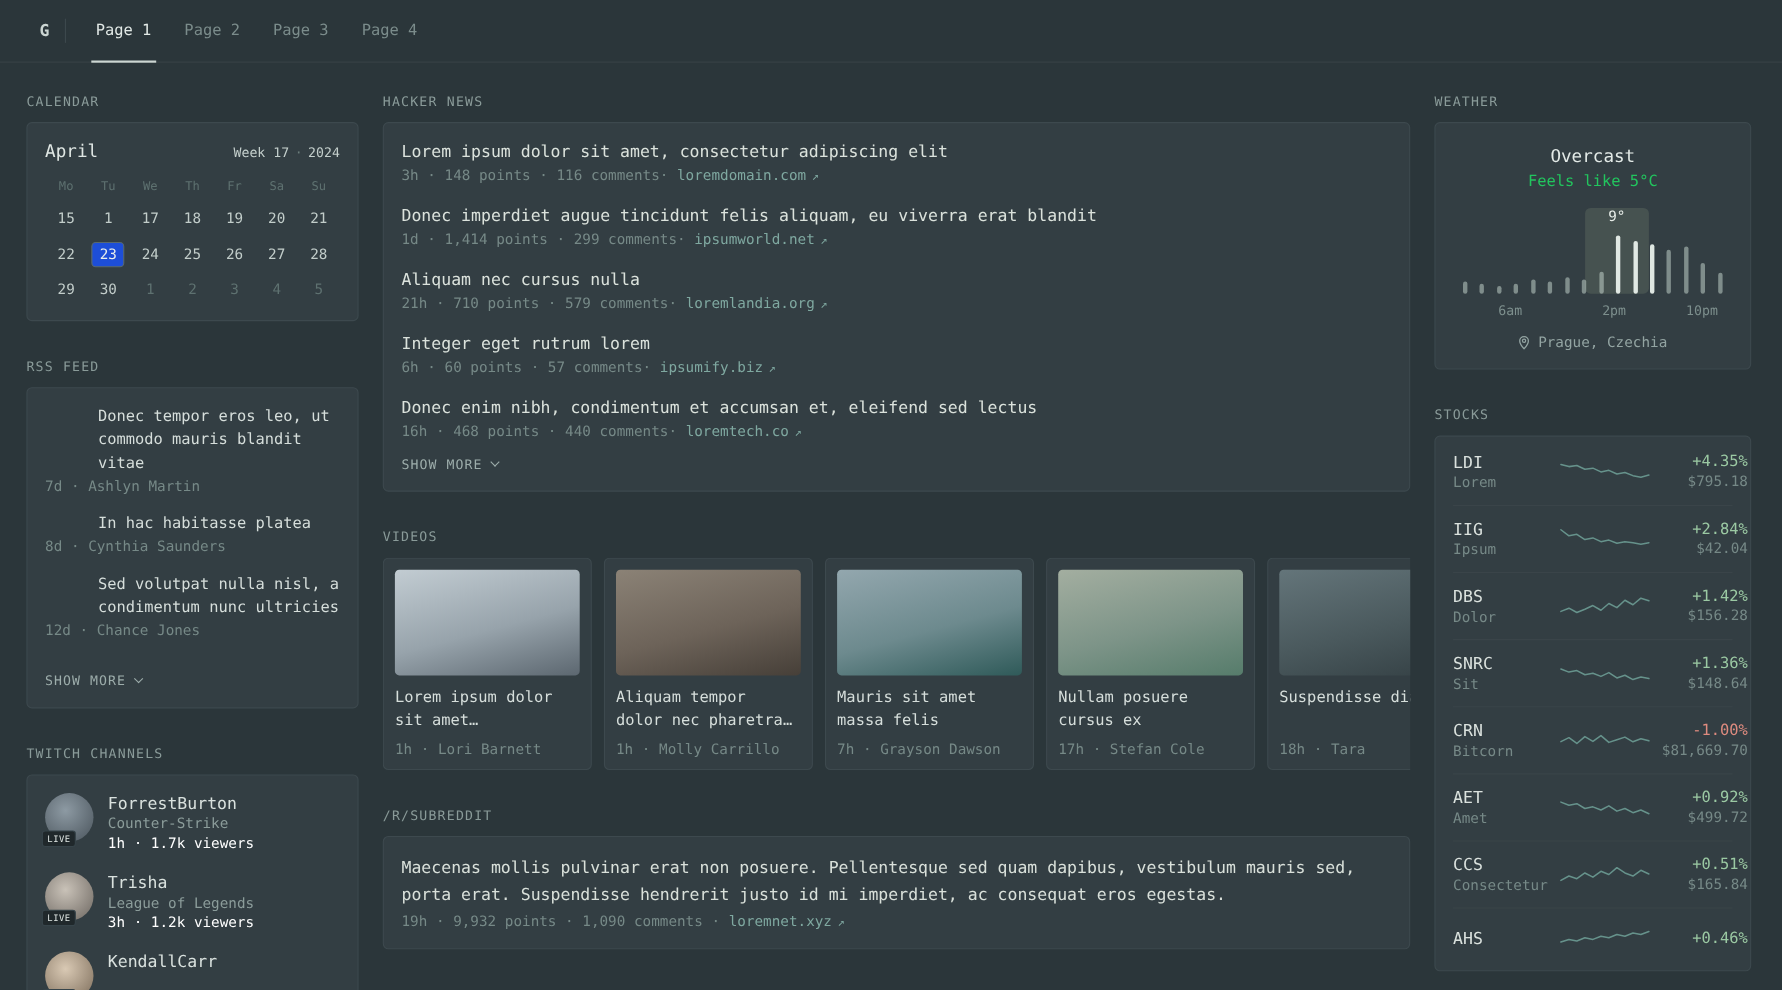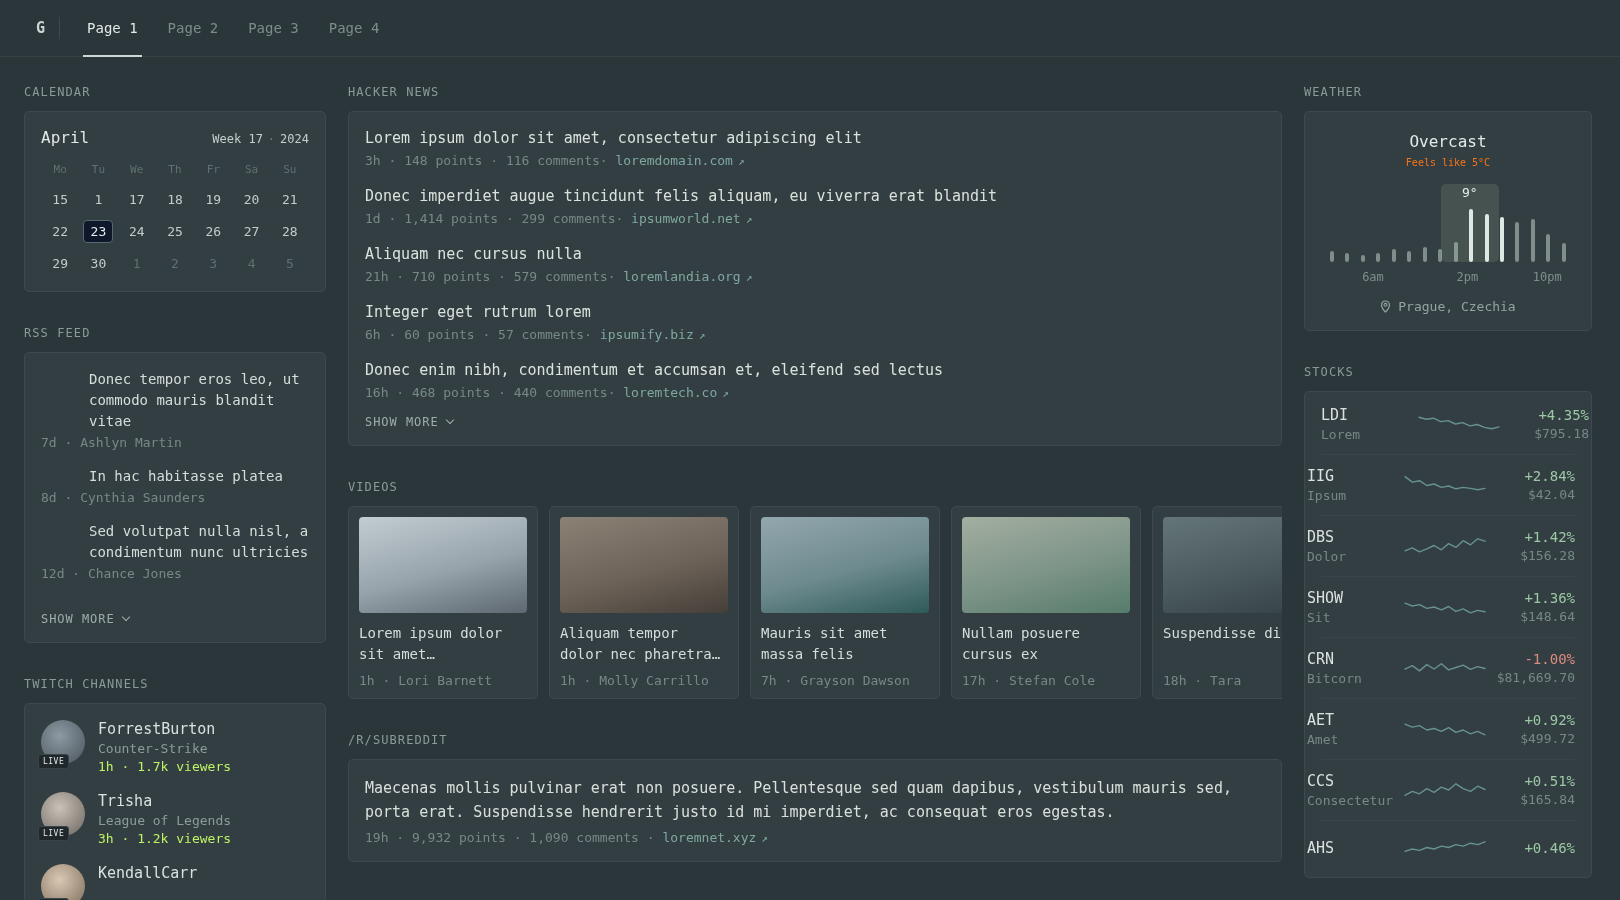--- a/index.html
+++ b/index.html
@@ -34,21 +34,21 @@
   
   .cal-head { display:flex; justify-content:space-between; align-items:baseline; margin-bottom:16px; }
   .cal-month { font-size:16px; color:#e0e7e4; }
   .cal-week { font-size:12px; color:#c4cfcc; }
   .cal-week .sep::before { content:"·"; color:#6b7d7b; margin:0 5px; }
   .cal-grid { display:grid; grid-template-columns:repeat(7,1fr); row-gap:9px; justify-items:center; }
   .cal-daynames { margin-bottom:12px; }
   .cal-dn { font-size:11px; color:#5e7170; }
   .cal-day { font-size:13px; color:#c2cdca; width:30px; height:23px; display:flex; align-items:center; justify-content:center; border-radius:4px; border:1px solid transparent; }
   .cal-day.dim { color:#5e7170; }
-  .cal-day.sel { background:#0f172a; border-color:#58696e; color:#e8eeec; }
+  .cal-day.sel { background:#1d4ed8; border-color:#58696e; color:#e8eeec; }
 
   
   .feed-item { margin-bottom:16px; cursor:pointer; }
   .feed-title { font-size:14px; line-height:1.5; color:#d6dedb;margin-left:48px; }
   .feed-meta { font-size:13px; color:#768987; margin-top:3px; }
   .show-more { display:inline-flex; align-items:center; gap:8px; margin-top:15px; font-size:12px; letter-spacing:0.08em; color:#9dadab; cursor:pointer; }
   .chev { width:6px; height:6px; border-right:1px solid currentColor; border-bottom:1px solid currentColor; transform:rotate(45deg); margin-top:-4px; }
 
   .hn-item { margin-bottom:18px; }
   .hn-item:last-child { margin-bottom:0; }
@@ -58,52 +58,52 @@
   .meta-link::before { content:"· "; color:#768987; }
   .ext-arrow { font-size:11px; margin-left:5px; }
 
   
   .tw-row { display:flex; gap:13px; margin-bottom:18px; align-items:flex-start; cursor:pointer; }
   .tw-avatar-wrap { position:relative; width:44px; height:44px; flex:none; }
   .tw-avatar { width:44px; height:44px; border-radius:50%; }
   .tw-live { position:absolute; left:-3px; bottom:-5px; background:#20282b; border:1px solid #37444a; color:#e0e7e4; font-size:8px; letter-spacing:0.06em; padding:2px 4px; border-radius:3px; }
   .tw-name { font-size:15px; color:#d9e1de; }
   .tw-game { font-size:13px; color:#8b9c9a; margin-top:3px; }
-  .tw-meta { font-size:13px; color:#bef264; margin-top:3px; }
+  .tw-meta { font-size:13px; color:#ffffff; margin-top:3px; }
 
   
   .video-row { display:flex; gap:11px; overflow:hidden; }
   .video-card { width:190px; flex:none; background:#333e43; border:1px solid #3d494e; border-radius:5px; padding:10px; cursor:pointer; }
   .video-thumb { width:100%; height:96px; border-radius:4px; }
   .video-title { font-size:14px; line-height:1.5; color:#d6dedb; margin-top:10px; height:42px; overflow:hidden; display:-webkit-box; -webkit-line-clamp:2; -webkit-box-orient:vertical; }
   .video-meta { font-size:13px; color:#768987; margin-top:8px; white-space:nowrap; overflow:hidden; }
 
   
   .sub-title { font-size:15px; line-height:1.6; color:#d9e0da; cursor:pointer; }
   .sub-meta { font-size:13px; color:#768987; margin-top:6px; }
 
   
   .wx-card { text-align:center; padding:20px 14px 16px; }
   .wx-cond { font-size:16px; color:#e3eae7; }
-  .wx-feels { font-size:10px; color:#f97316; margin-top:6px; }
+  .wx-feels { font-size:14px; color:#22c55e; margin-top:6px; }
   .wx-chart { position:relative; height:78px; margin:16px 8px 0; }
   .wx-band { position:absolute; top:0; bottom:0; background:rgba(202,216,170,0.13); border-radius:5px; }
   .wx-peak { position:absolute; top:1px; left:0; right:0; text-align:center; font-size:13px; color:#e8eee9; }
   .wx-bars { position:absolute; left:0; right:0; bottom:0; height:56px; display:flex; align-items:flex-end; justify-content:space-between; padding:0 3px; }
   .wx-bar { width:4px; border-radius:2px; background:rgba(204,219,211,0.5); }
   .wx-bar.bright { background:rgba(233,240,235,0.95); }
   .wx-times { position:relative; height:15px; margin:8px 8px 0; }
   .wx-time { position:absolute; transform:translateX(-50%); font-size:12px; color:#7d8f8d; }
   .wx-loc { display:flex; align-items:center; justify-content:center; gap:7px; margin-top:14px; font-size:13px; color:#93a4a2; }
   .wx-loc svg { display:block; }
 
   
   .stocks-card { padding:2px 16px; }
   .stock-row { display:flex; align-items:center; padding:12px 0; cursor:pointer; }
-  .stock-row + .stock-row { border-top:1px solid rgba(255,255,255,0.035);justify-content:flex-end; }
+  .stock-row + .stock-row { border-top:1px solid rgba(255,255,255,0.035); }
   .stock-id { width:96px; flex:none; }
   .stock-sym { font-size:15px; color:#dbe2de; }
   .stock-name { font-size:13px; color:#768987; margin-top:3px; }
   .stock-spark { flex:1; display:flex; justify-content:center; align-items:center; opacity:0.85; }
   .stock-val { flex:none; min-width:88px; text-align:right; }
   .stock-change { font-size:14px; }
   .stock-change.up { color:#9bc9a3; }
   .stock-change.down { color:#de8b7f; }
   .stock-price { font-size:13px; color:#768987; margin-top:3px; }
 </style>
@@ -398,21 +398,21 @@
                   <polyline points="2.0,19.8 9.3,16.9 16.5,20.8 23.8,17.9 31.1,14.5 38.4,18.8 45.6,12.6 52.9,16.4 60.2,9.7 67.5,13.8 74.7,7.8 82.0,10.2" fill="none" stroke="#6fa198" stroke-width="1.4" stroke-linejoin="round" stroke-linecap="round"></polyline>
                 </svg>
               </div>
               <div class="stock-val">
                 <div class="stock-change up">+1.42%</div>
                 <div class="stock-price">$156.28</div>
               </div>
             </div>
             <div class="stock-row">
               <div class="stock-id">
-                <div class="stock-sym">SHOW</div>
+                <div class="stock-sym">SNRC</div>
                 <div class="stock-name">Sit</div>
               </div>
               <div class="stock-spark">
                 <svg width="84" height="30" viewBox="0 0 84 30">
                   <polyline points="2.0,11.2 9.3,14.0 16.5,12.6 23.8,16.4 31.1,15.0 38.4,17.9 45.6,14.5 52.9,19.3 60.2,16.9 67.5,20.8 74.7,18.4 82.0,19.8" fill="none" stroke="#6fa198" stroke-width="1.4" stroke-linejoin="round" stroke-linecap="round"></polyline>
                 </svg>
               </div>
               <div class="stock-val">
                 <div class="stock-change up">+1.36%</div>
                 <div class="stock-price">$148.64</div>

